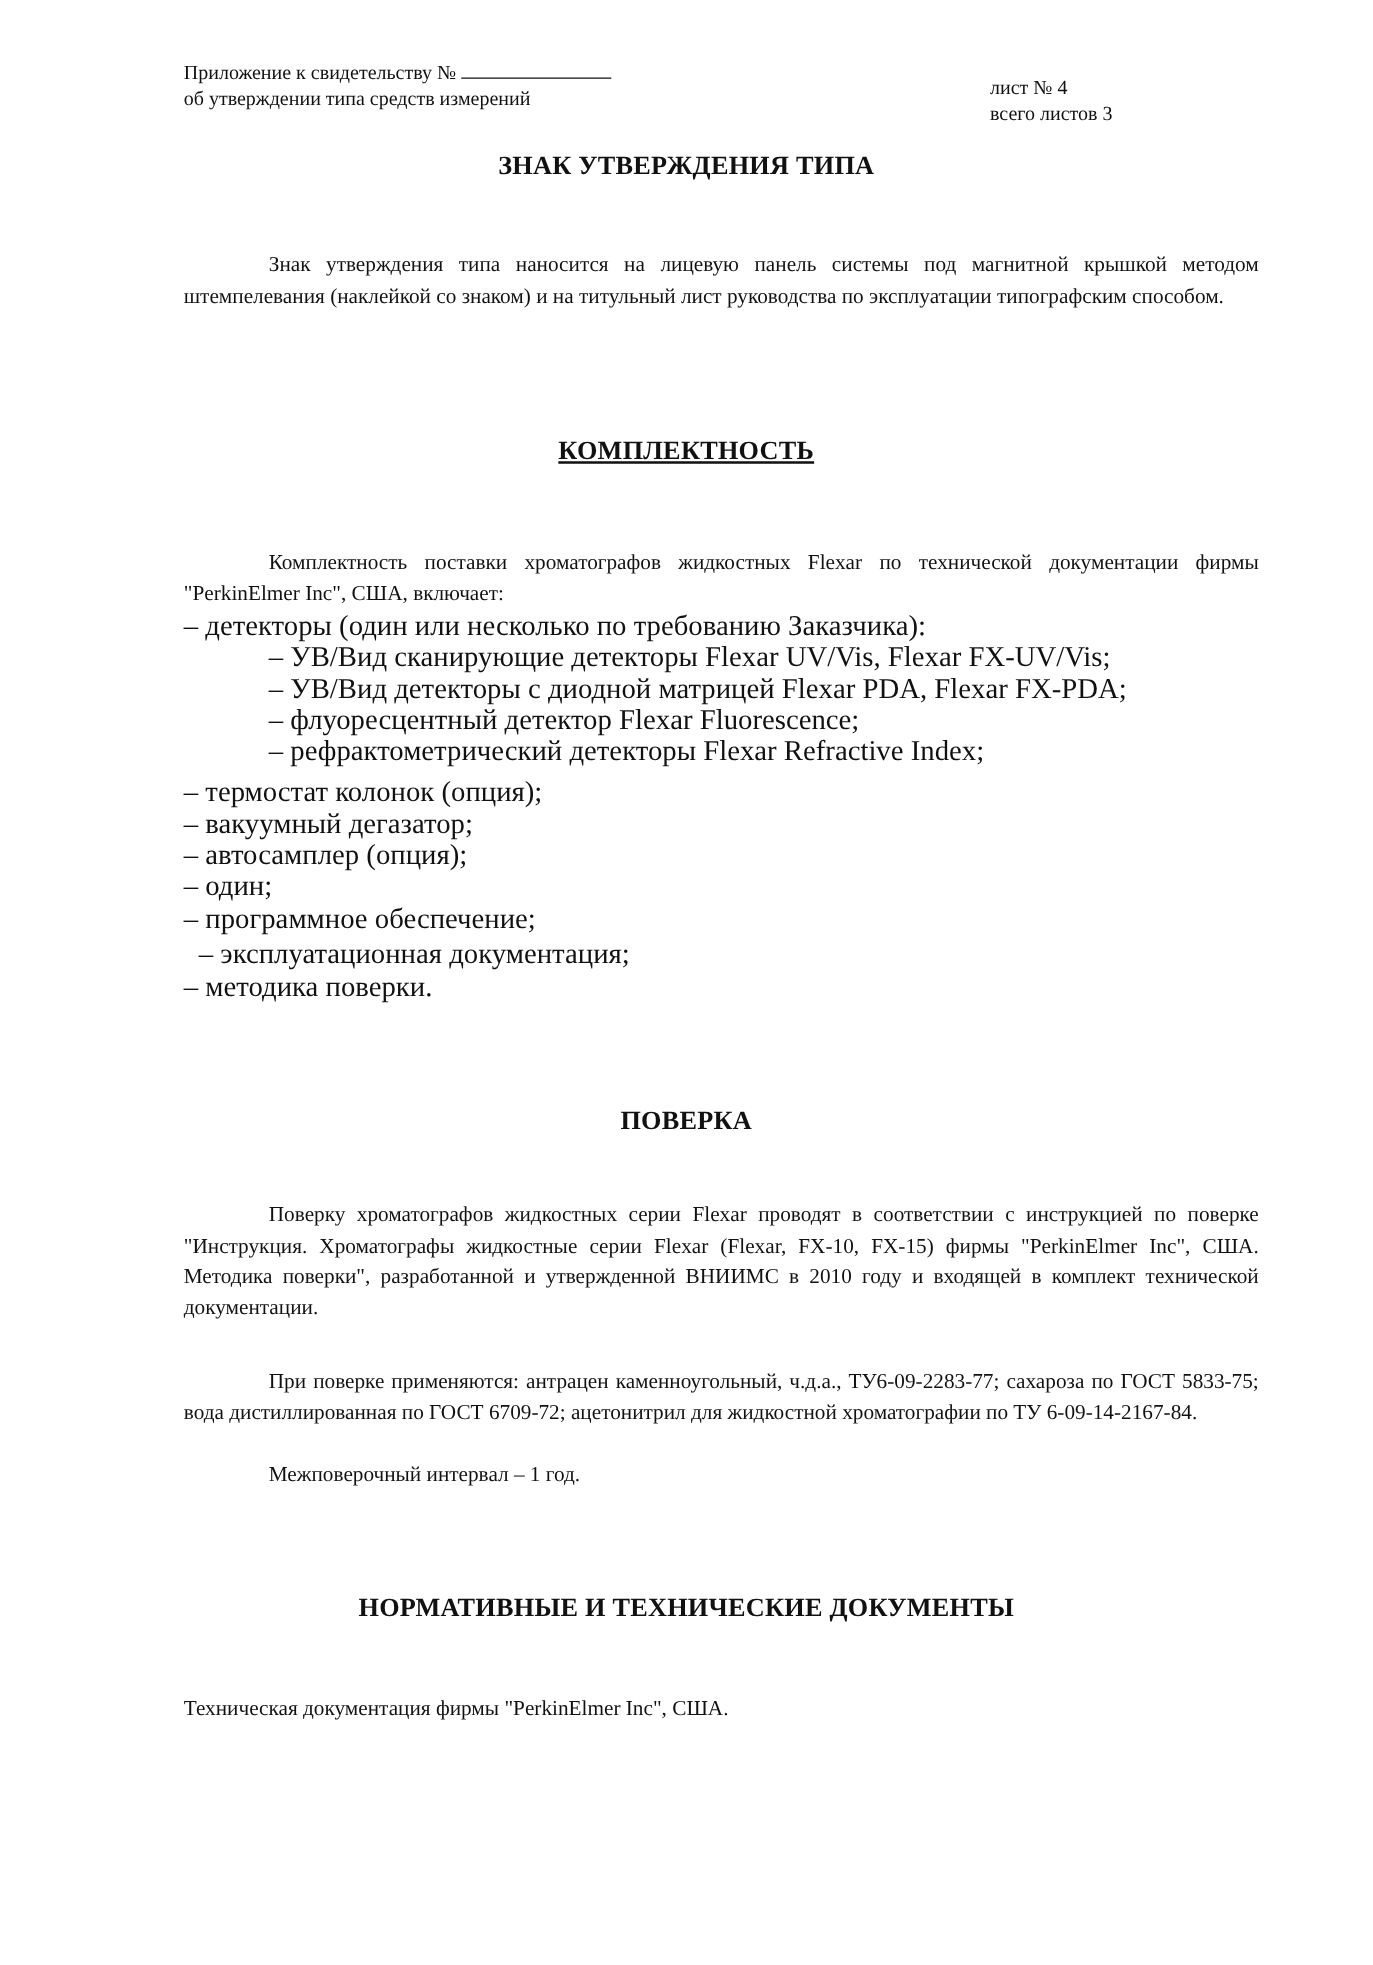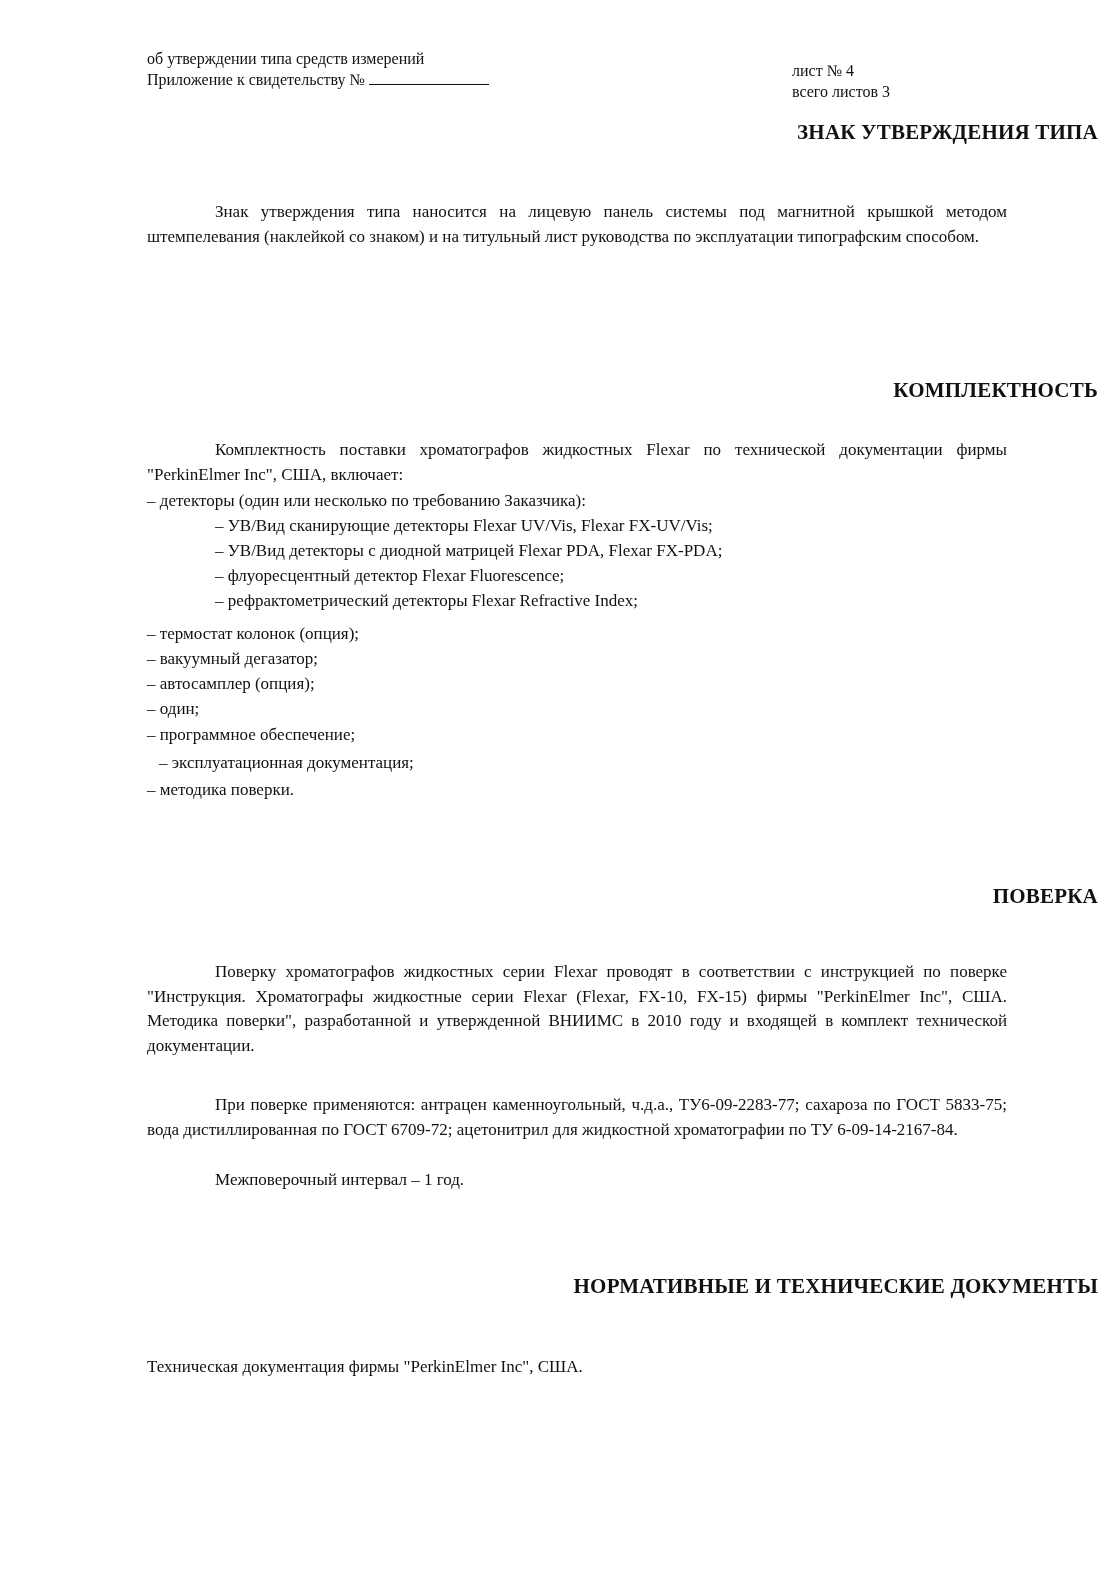--- a/index.html
+++ b/index.html
@@ -4,43 +4,43 @@
   <style>
     html, body { margin: 0; padding: 0; background: #ffffff; }
     body {
       width: 1098px; height: 1572px; position: relative; overflow: hidden;
       font-family: "Liberation Serif", "DejaVu Serif", serif; color: #111;
     }
     .hdr { position: absolute; font-size: 16px; line-height: 21px; }
     .hdr-left { left: 147px; top: 48px; }
     .hdr-right { left: 792px; top: 60px; }
     .blank { display: inline-block; width: 120px; border-bottom: 1px solid #111; height: 14px; vertical-align: baseline; margin-left: 4px; }
-    .h { position: absolute; left: 0; width: 1098px; text-align: right; font-weight: bold; font-size: 21px; letter-spacing: 0.2px; }
+    .h { position: absolute; left: 0; width: 1098px; text-align: center; font-weight: bold; font-size: 21px; letter-spacing: 0.2px; }
     .p { position: absolute; left: 147px; width: 860px; font-size: 17px; line-height: 24.5px; text-align: justify; }
     .indent { text-indent: 68px; }
-    .line { position: absolute; font-size: 17px; line-height: 24px; white-space: nowrap; }
+    .line { position: absolute; font-size: 23px; line-height: 24px; white-space: nowrap; }
     .l1 { left: 147px; }
     .l2 { left: 215px; }
   </style>
 </head>
 <body>
 
 <div class="hdr hdr-left">
+  <div><span>Приложение к свидетельству №</span><span class="blank"></span></div>
   <div>об утверждении типа средств измерений</div>
-  <div><span>Приложение к свидетельству №</span><span class="blank"></span></div>
 </div>
 <div class="hdr hdr-right">
   <div>лист № 4</div>
   <div>всего листов 3</div>
 </div>
 
 <div class="h" style="top:120px;">ЗНАК УТВЕРЖДЕНИЯ ТИПА</div>
 <div class="p indent" style="top:200px;">Знак утверждения типа наносится на лицевую панель системы под магнитной крышкой методом штемпелевания (наклейкой со знаком) и на титульный лист руководства по эксплуатации типографским способом.</div>
 
-<div class="h" style="top:378px;">КОМПЛЕКТНОСТЬ</div>
+<div class="h" style="top:348px;text-decoration:underline;">КОМПЛЕКТНОСТЬ</div>
 <div class="p indent" style="top:438px;">Комплектность поставки хроматографов жидкостных Flexar по технической документации фирмы "PerkinElmer Inc", США, включает:</div>
 
 <div class="line l1" style="top:489px;">– детекторы (один или несколько по требованию Заказчика):</div>
 <div class="line l2" style="top:514px;">– УВ/Вид сканирующие детекторы Flexar UV/Vis, Flexar FX-UV/Vis;</div>
 <div class="line l2" style="top:539px;">– УВ/Вид  детекторы с диодной матрицей Flexar PDA, Flexar FX-PDA;</div>
 <div class="line l2" style="top:564px;">– флуоресцентный детектор Flexar Fluorescence;</div>
 <div class="line l2" style="top:589px;">– рефрактометрический детекторы Flexar Refractive Index;</div>
 <div class="line l1" style="top:622px;">– термостат колонок (опция);</div>
 <div class="line l1" style="top:647px;">– вакуумный дегазатор;</div>
 <div class="line l1" style="top:672px;">– автосамплер (опция);</div>

